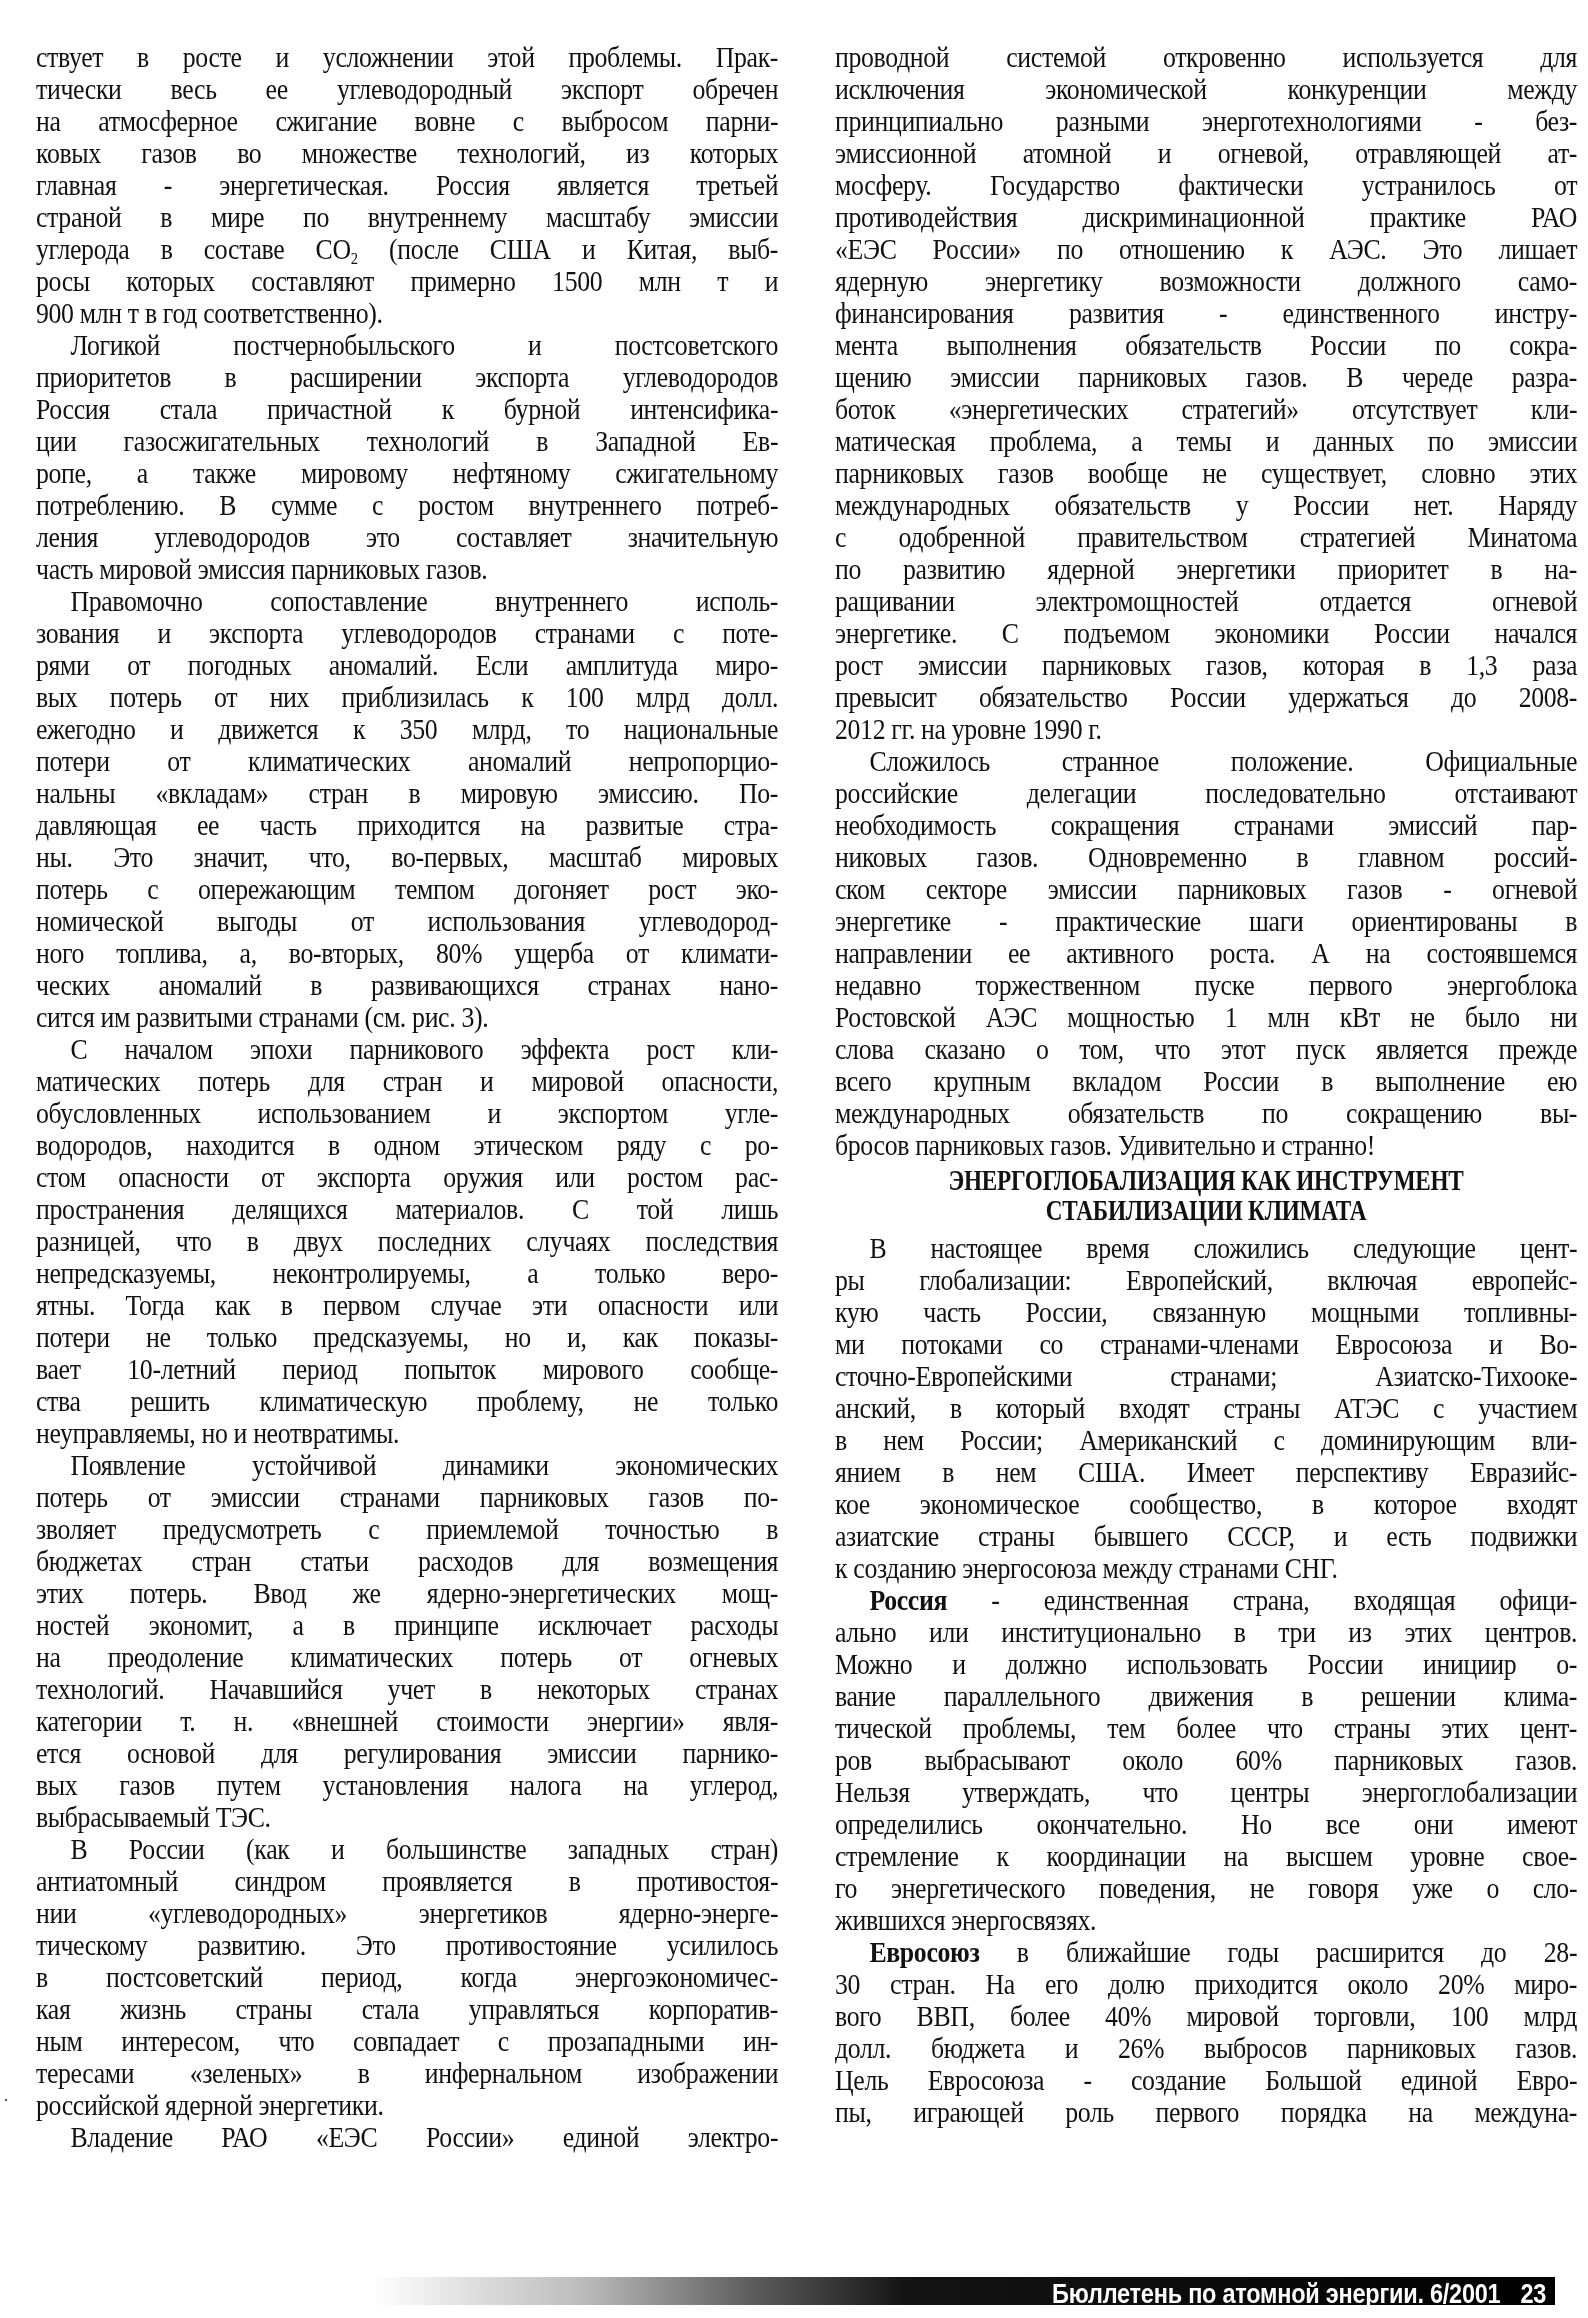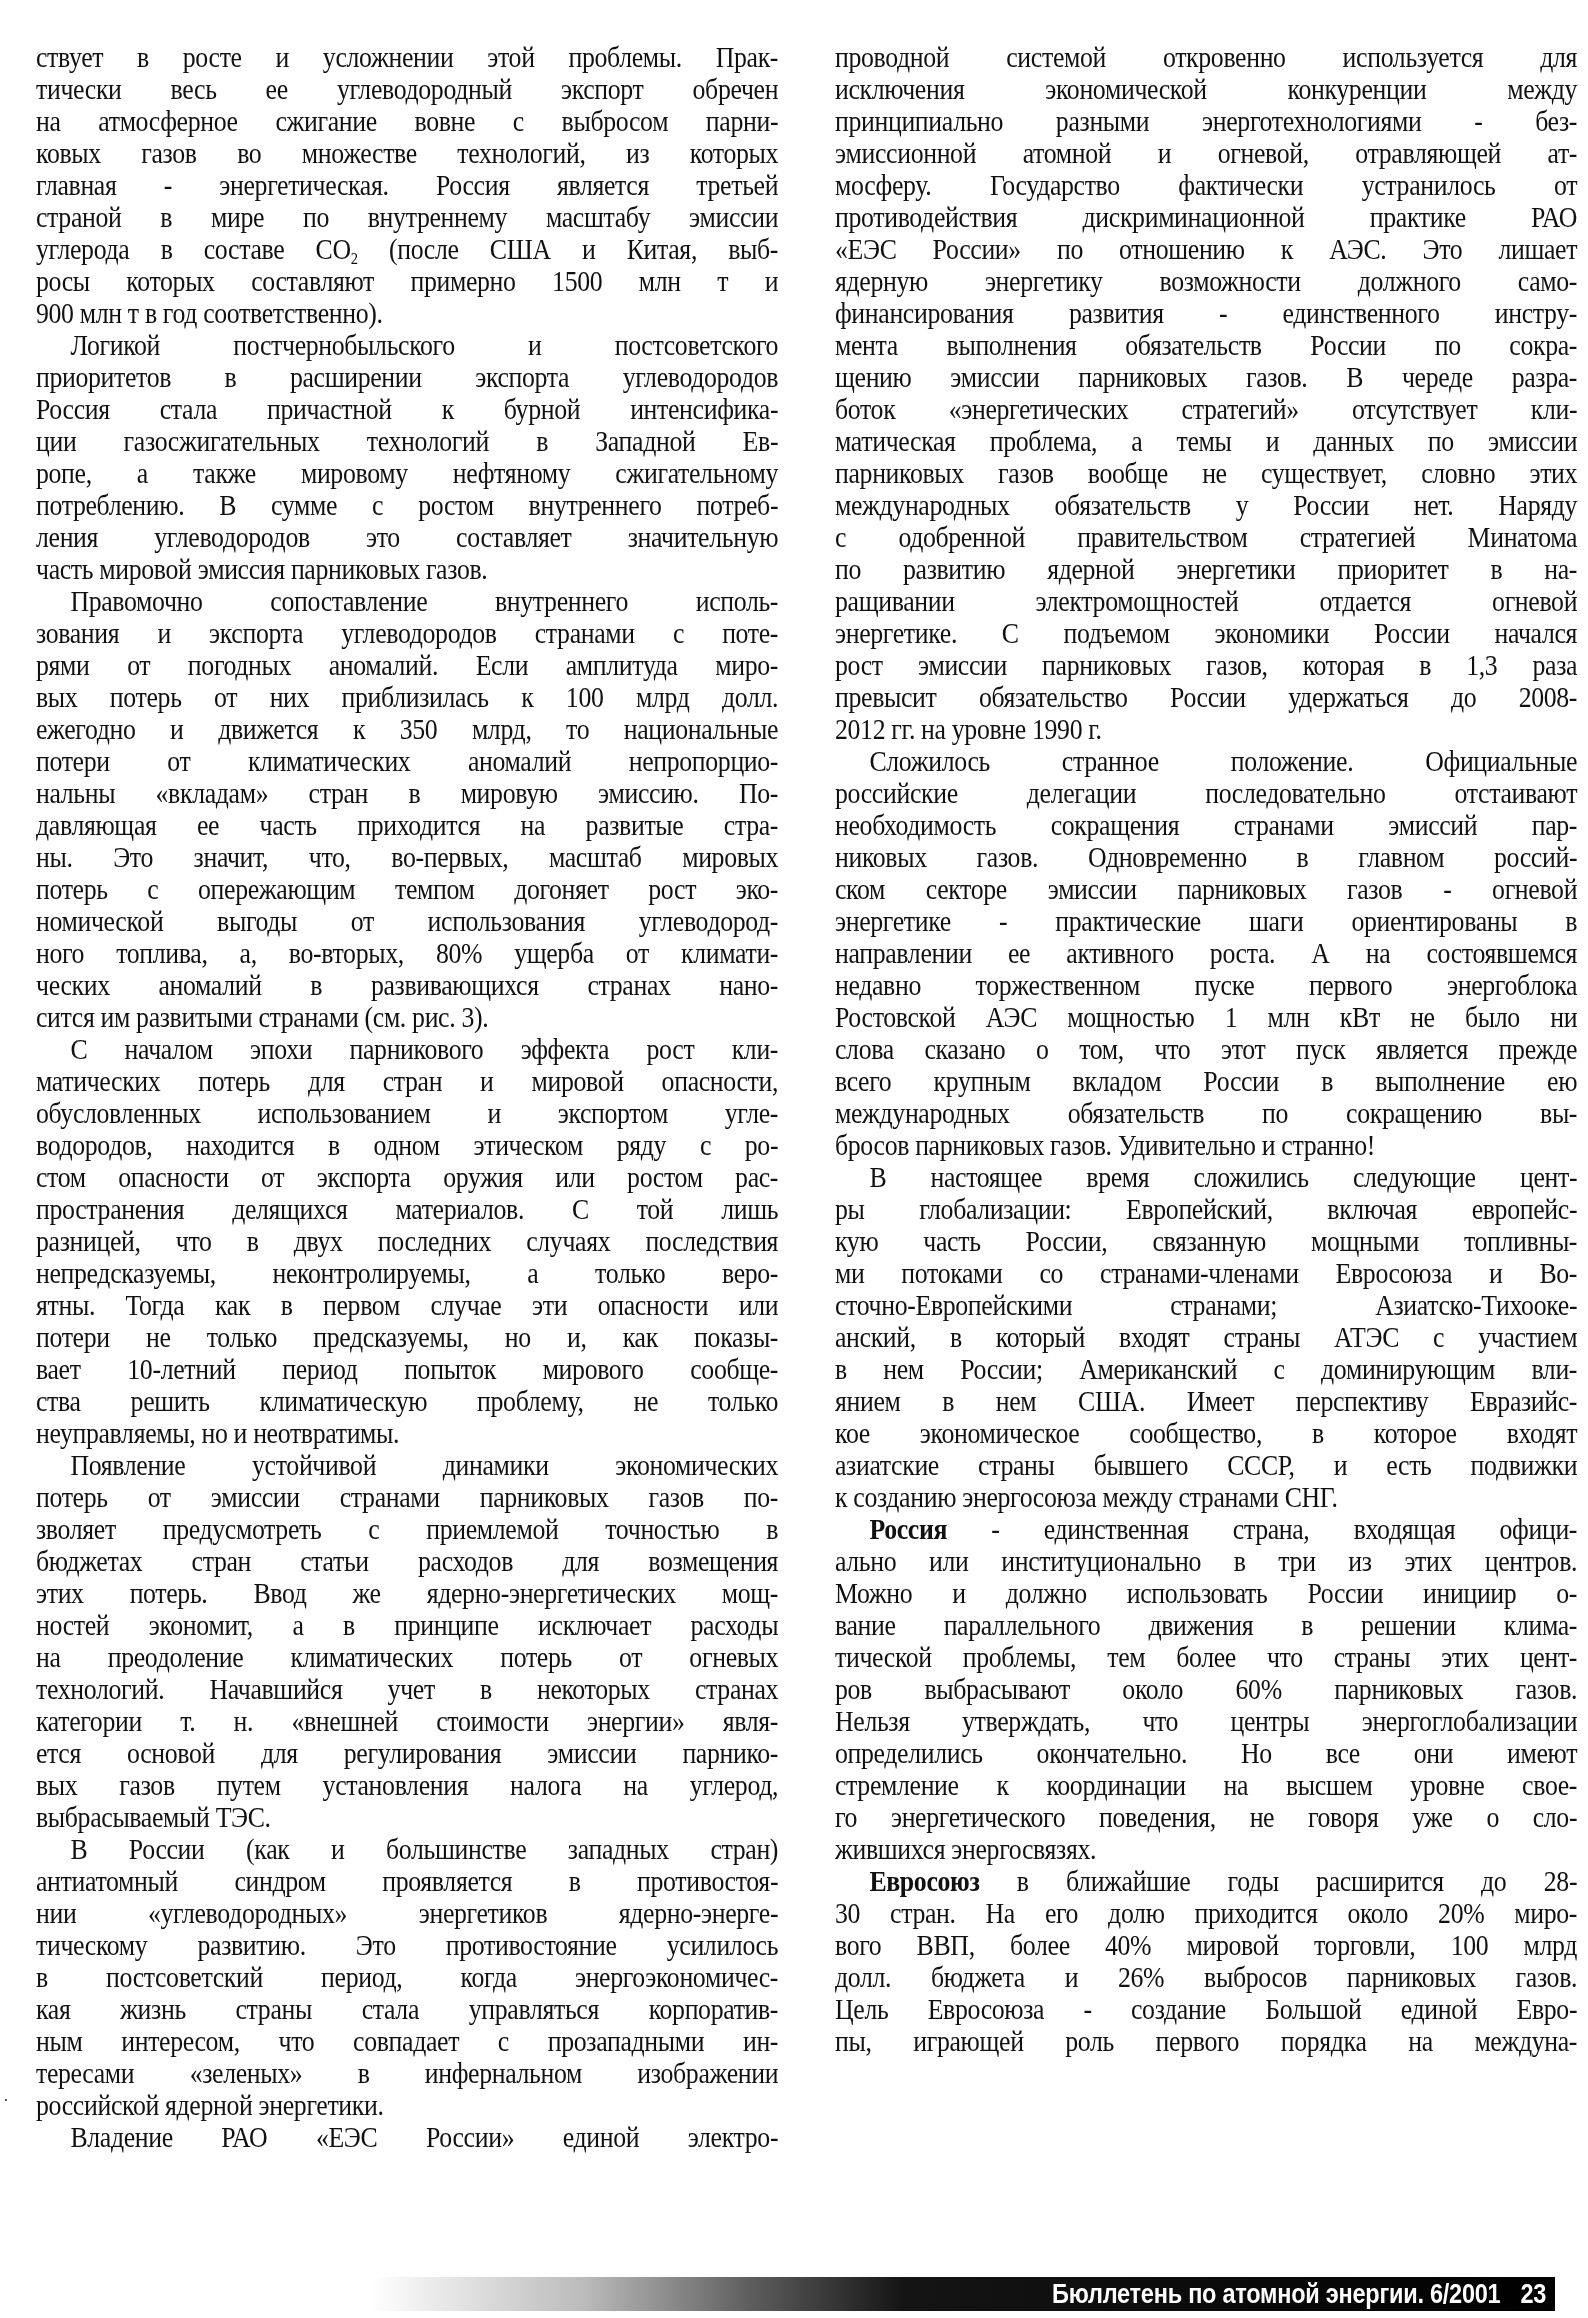--- a/index.html
+++ b/index.html
@@ -13,21 +13,21 @@
           letter-spacing: -0.4px; transform: scaleX(0.86); transform-origin: left center;
           width: 116.3%; }
   .line.last { text-align-last: left; }
   .line.indent { padding-left: 40px; box-sizing: border-box; }
   .line b { font-weight: bold; }
   .heading { display: block; text-align: center; font-weight: bold; font-size: 29px;
              line-height: 30px; transform: scaleX(0.80); transform-origin: center center;
              letter-spacing: -0.3px; }
   .heading-wrap { margin: 4px 0 6.6px 0; }
   sub { font-size: 17px; vertical-align: -5.3px; line-height: 0; }
-  .footer { position: absolute; left: 371px; top: 2277px; width: 1184px; height: 34px;
+  .footer { position: absolute; left: 371px; top: 2277px; width: 1184px; height: 28px;
             background: linear-gradient(to right, rgba(0,0,0,0) 0%, rgba(60,60,60,0.35) 18%,
             rgba(40,40,40,0.75) 32%, #141414 45%, #000 100%); }
   .footer-text { position: absolute; right: 9.3px; top: 1.3px; color: #fff;
                  font-family: "Liberation Sans", "DejaVu Sans", sans-serif; font-weight: bold;
                  font-size: 28px; line-height: 32px; white-space: nowrap;
                  transform: scaleX(0.84); transform-origin: right center; letter-spacing: -0.3px; }
   .footer-text .page { margin-left: 24px; }
   .dot { position: absolute; left: 5.3px; top: 2099px; width: 2px; height: 2px; background: #555; }
 </style>
 </head>
@@ -130,20 +130,24 @@
     <div class="line"><span>никовых газов. Одновременно в главном россий-</span></div>
     <div class="line"><span>ском секторе эмиссии парниковых газов - огневой</span></div>
     <div class="line"><span>энергетике - практические шаги ориентированы в</span></div>
     <div class="line"><span>направлении ее активного роста. А на состоявшемся</span></div>
     <div class="line"><span>недавно торжественном пуске первого энергоблока</span></div>
     <div class="line"><span>Ростовской АЭС мощностью 1 млн кВт не было ни</span></div>
     <div class="line"><span>слова сказано о том, что этот пуск является прежде</span></div>
     <div class="line"><span>всего крупным вкладом России в выполнение ею</span></div>
     <div class="line"><span>международных обязательств по сокращению вы-</span></div>
     <div class="line last"><span>бросов парниковых газов. Удивительно и странно!</span></div>
+    <div class="heading-wrap">
+      <div class="heading">ЭНЕРГОГЛОБАЛИЗАЦИЯ КАК ИНСТРУМЕНТ</div>
+      <div class="heading">СТАБИЛИЗАЦИИ КЛИМАТА</div>
+    </div>
     <div class="line indent"><span>В настоящее время сложились следующие цент-</span></div>
     <div class="line"><span>ры глобализации: Европейский, включая европейс-</span></div>
     <div class="line"><span>кую часть России, связанную мощными топливны-</span></div>
     <div class="line"><span>ми потоками со странами-членами Евросоюза и Во-</span></div>
     <div class="line"><span>сточно-Европейскими странами; Азиатско-Тихооке-</span></div>
     <div class="line"><span>анский, в который входят страны АТЭС с участием</span></div>
     <div class="line"><span>в нем России; Американский с доминирующим вли-</span></div>
     <div class="line"><span>янием в нем США. Имеет перспективу Евразийс-</span></div>
     <div class="line"><span>кое экономическое сообщество, в которое входят</span></div>
     <div class="line"><span>азиатские страны бывшего СССР, и есть подвижки</span></div>

